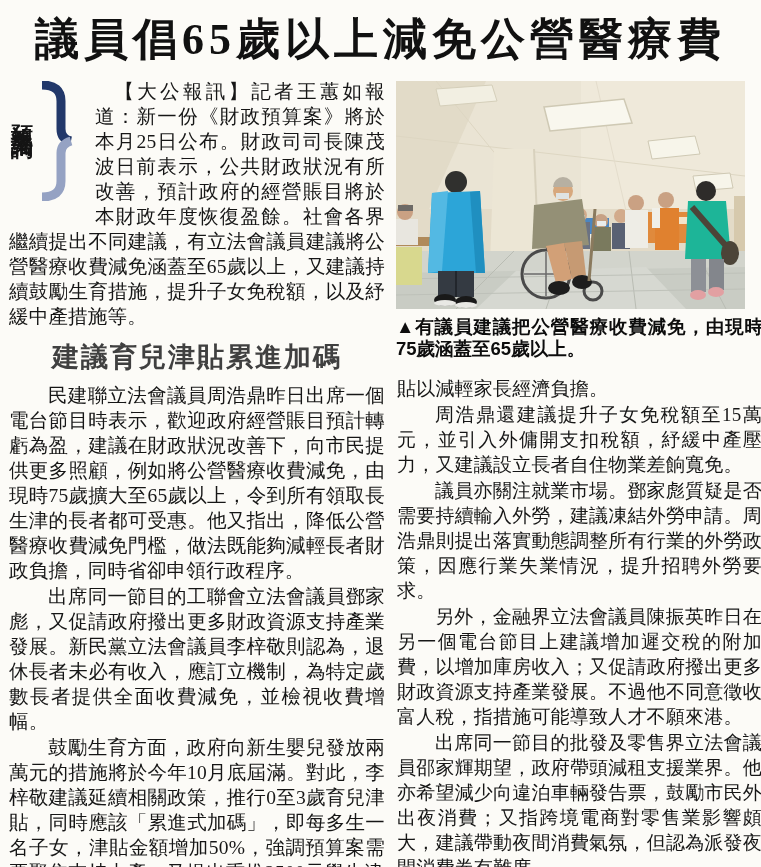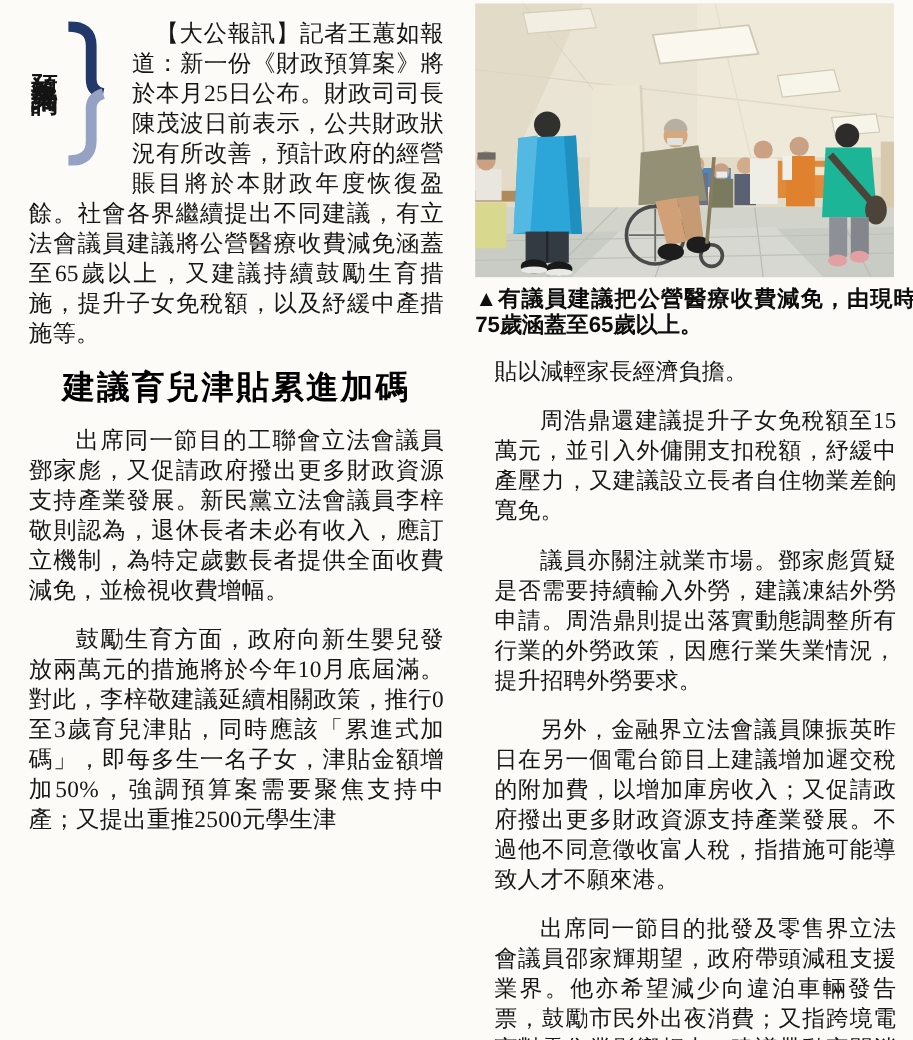--- a/index.html
+++ b/index.html
@@ -13,21 +13,21 @@
   h1.headline{
     margin:0;padding:14px 0 12px 0;
     font-size:44px;line-height:52px;font-weight:bold;
     text-align:center;letter-spacing:5px;white-space:nowrap;
     color:#111;
   }
   .cols{display:flex;gap:10px;align-items:flex-start;}
   .col-left{width:378px;flex:0 0 378px;}
   .col-right{width:367px;flex:0 0 367px;}
   p.body{
-    margin:16px;font-size:19.5px;line-height:25px;
+    margin:1px;font-size:19.5px;line-height:25px;
     text-align:justify;text-justify:inter-character;
     letter-spacing:0.2px;
   }
   .col-right p.body{font-size:19px;}
   p.indent{text-indent:2em;}
   p.lead{text-indent:1em;}
   .kicker{
     float:left;width:80px;height:122px;
     display:flex;flex-direction:row;align-items:flex-start;
     margin:2px 6px 2px 0;
@@ -35,57 +35,59 @@
   .kicker-text{
     writing-mode:vertical-rl;text-orientation:upright;
     font-size:22px;font-weight:bold;letter-spacing:3px;
     line-height:26px;height:118px;margin-top:6px;
     color:#141414;
   }
   .kicker-brace{display:block;margin-left:4px;}
   h2.subhead{
     margin:12px 0 10px 0;
     font-size:27px;line-height:32px;font-weight:bold;
-    text-align:center;letter-spacing:2px;color:#000000;
+    text-align:center;letter-spacing:2px;color:#404040;
   }
   figure.photo{margin:3px 0 0 0;padding:0;width:367px;}
   .photo-frame{
     width:349px;height:228px;display:block;
     background:#e8e2d2;
   }
   figcaption.caption{
     margin:7px 0 16px 0;width:367px;
     font-family:"Liberation Sans","DejaVu Sans",sans-serif;
     font-weight:bold;font-size:18.5px;line-height:22px;
     text-align:justify;text-justify:inter-character;color:#0d0d0d;
   }
   .col-left p.body + p.body, .col-right p.body + p.body{margin-top:0;}
 </style>
 </head>
 <body>
 
 <div class="page">
 
+  <h1 class="headline">議員倡65歲以上減免公營醫療費</h1>
 
   <div class="cols">
 
     <div class="col-left">
 
       <p class="body lead">
         <span class="kicker">
           <span class="kicker-text">預算案諮詢</span>
           <svg class="kicker-brace" width="34" height="120" viewBox="0 0 34 120">
             <path d="M3,4 Q22,4 22,20 L22,48 Q22,58 32,60" fill="none" stroke-width="9" stroke-linecap="butt" stroke="#22386a"></path>
             <path d="M32,60 Q22,63 22,72 L22,100 Q22,116 3,116" fill="none" stroke-width="9" stroke-linecap="butt" stroke="#95a2c3"></path>
           </svg>
         </span><span>【大公報訊】記者王蕙如報道：新一份《財政預算案》將於本月25日公布。財政司司長陳茂波日前表示，公共財政狀況有所改善，預計政府的經營賬目將於本財政年度恢復盈餘。社會各界繼續提出不同建議，有立法會議員建議將公營醫療收費減免涵蓋至65歲以上，又建議持續鼓勵生育措施，提升子女免稅額，以及紓緩中產措施等。</span>
       </p>
 
       <h2 class="subhead">建議育兒津貼累進加碼</h2>
 
+      <p class="body indent">民建聯立法會議員周浩鼎昨日出席一個電台節目時表示，歡迎政府經營賬目預計轉虧為盈，建議在財政狀況改善下，向市民提供更多照顧，例如將公營醫療收費減免，由現時75歲擴大至65歲以上，令到所有領取長生津的長者都可受惠。他又指出，降低公營醫療收費減免門檻，做法既能夠減輕長者財政負擔，同時省卻申領行政程序。</p>
       <p class="body indent">出席同一節目的工聯會立法會議員鄧家彪，又促請政府撥出更多財政資源支持產業發展。新民黨立法會議員李梓敬則認為，退休長者未必有收入，應訂立機制，為特定歲數長者提供全面收費減免，並檢視收費增幅。</p>
       <p class="body indent">鼓勵生育方面，政府向新生嬰兒發放兩萬元的措施將於今年10月底屆滿。對此，李梓敬建議延續相關政策，推行0至3歲育兒津貼，同時應該「累進式加碼」，即每多生一名子女，津貼金額增加50%，強調預算案需要聚焦支持中產；又提出重推2500元學生津</p>
     </div>
 
     <div class="col-right">
 
       <figure class="photo">
         <svg class="photo-frame" viewBox="0 0 349 228" preserveAspectRatio="none">
 
           <g>

